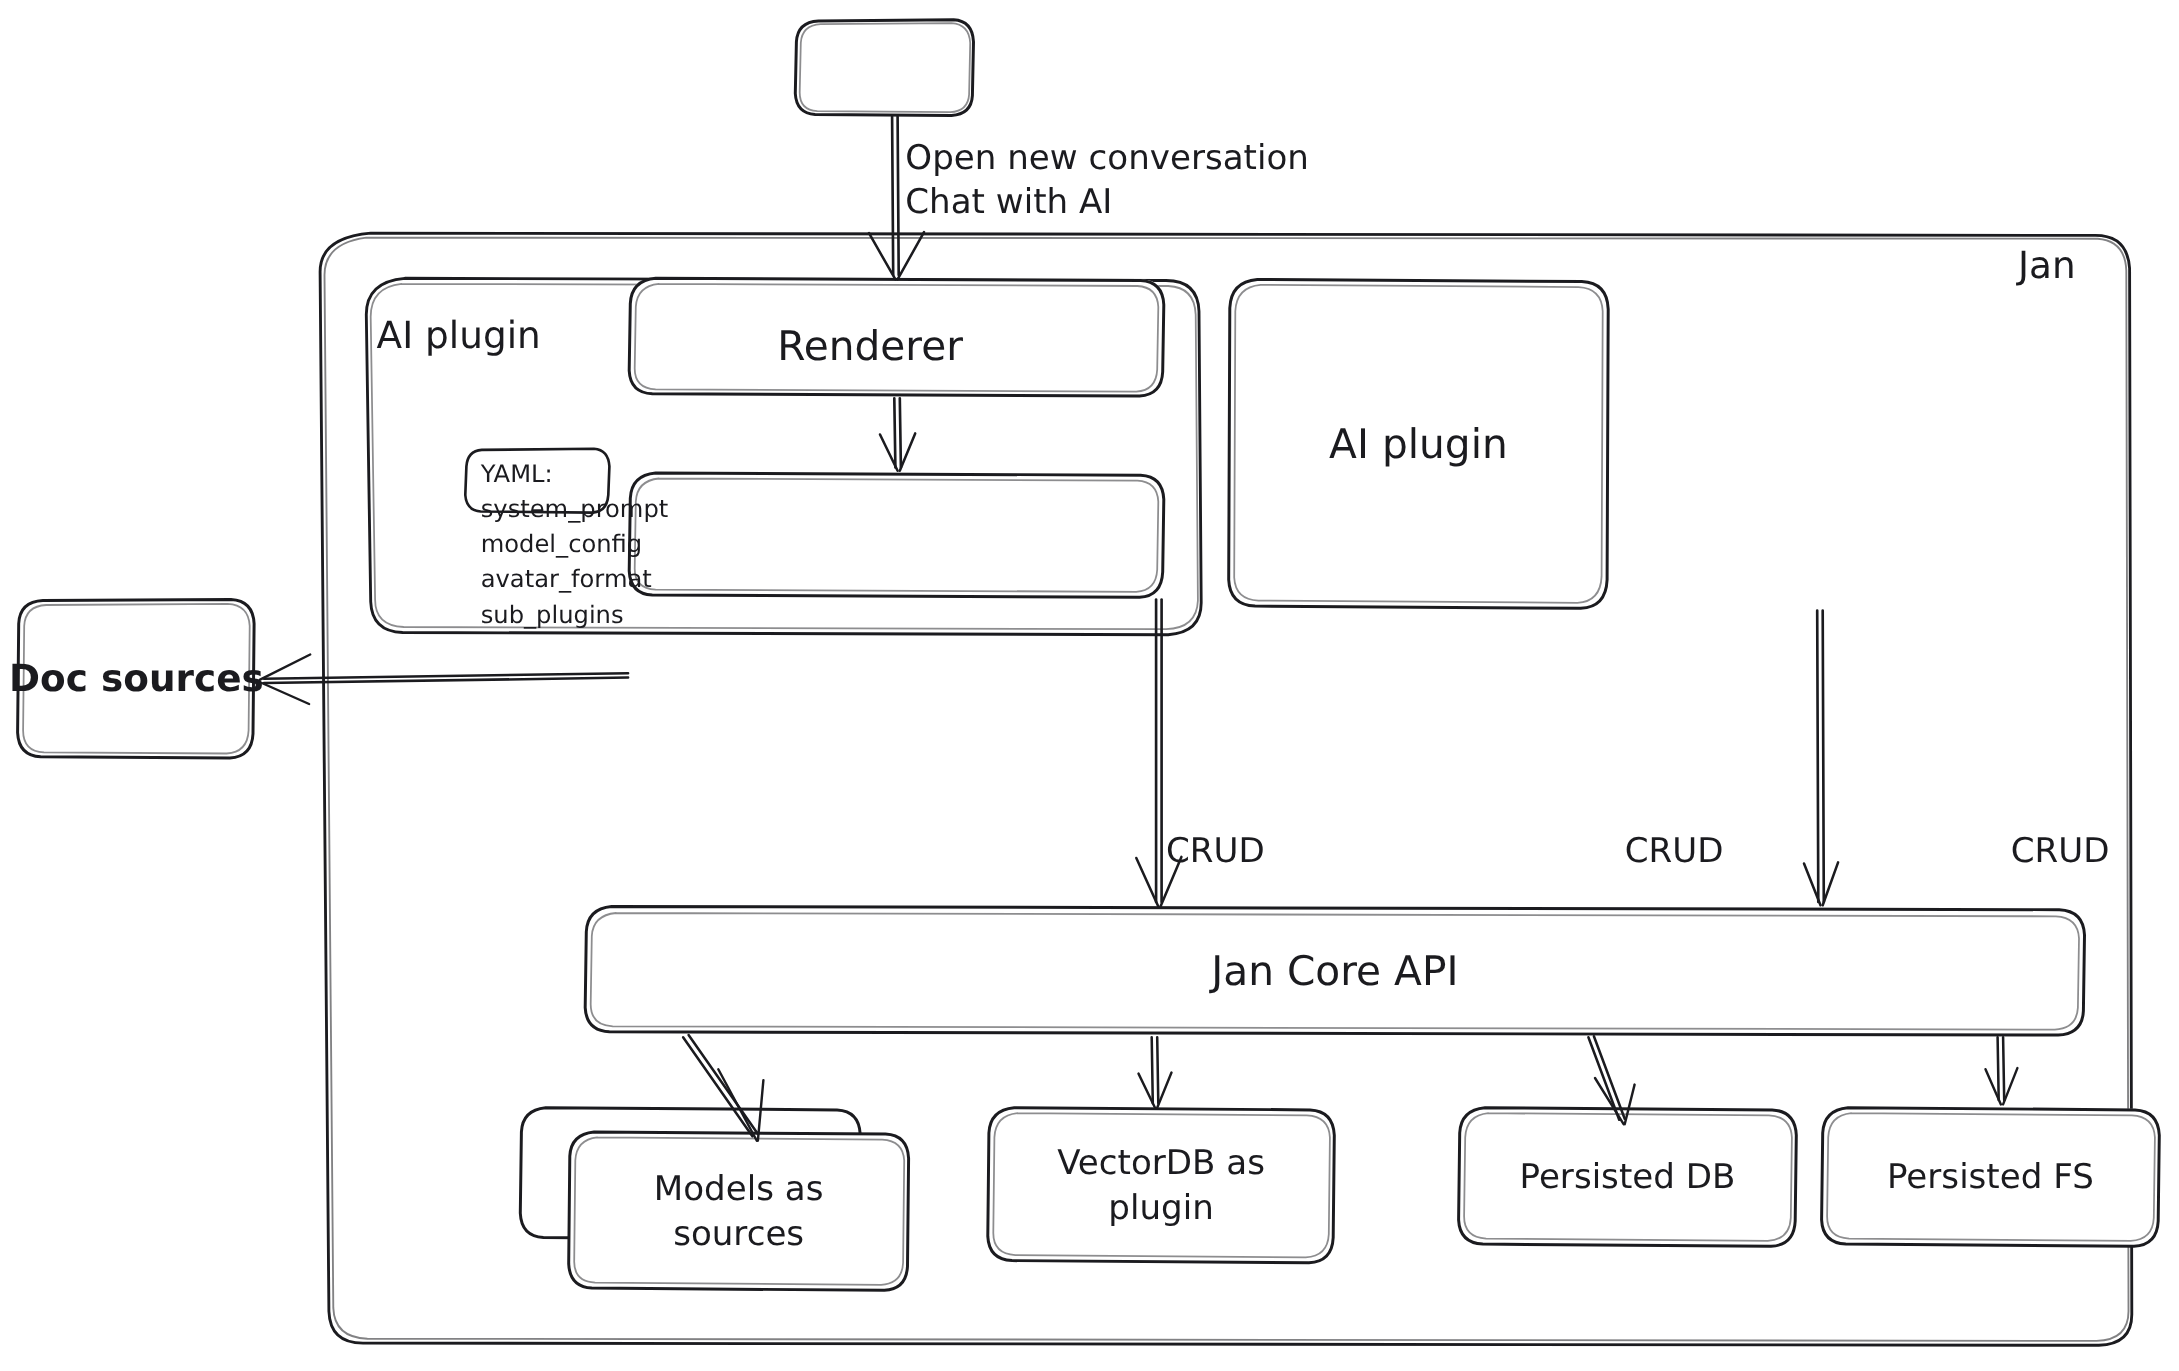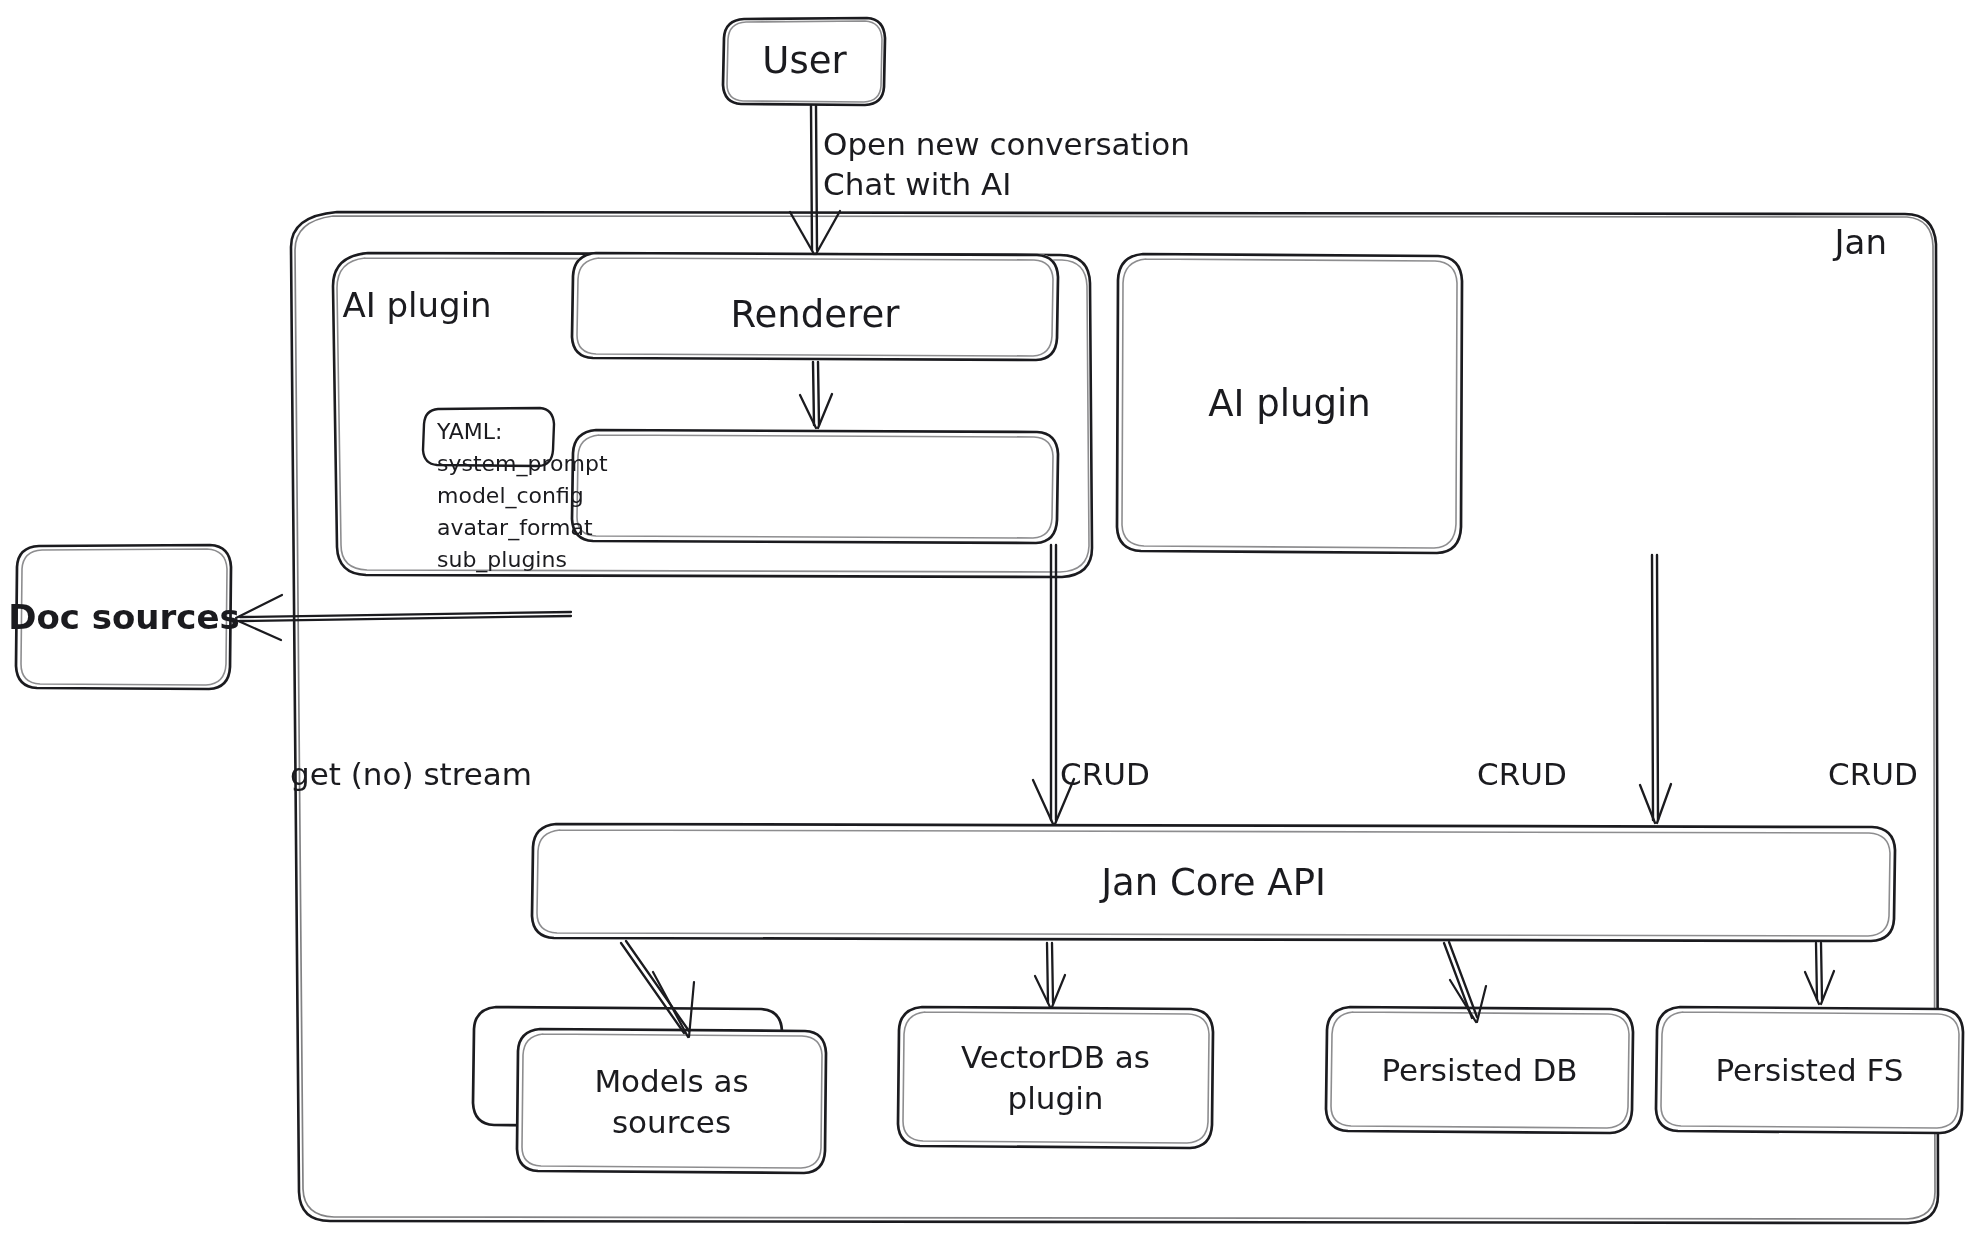--- a/index.html
+++ b/index.html
@@ -222,23 +222,22 @@
       <path class="stroke" stroke-width="2.3" d="M1821 943 L1822 1000"></path>
       <path class="stroke" stroke-width="2.2" d="M1805 972 L1819 1004"></path>
       <path class="stroke" stroke-width="2.2" d="M1834 971 L1821 1004"></path>
     </g>
   </svg>
 
   <div class="group-title" style="left:1887px; top:222px; transform:translateX(-100%);">Jan</div>
 
   <div class="group-title" style="left:417px; top:305px; transform:translate(-50%,-50%);">AI plugin</div>
 
-  <div class="node-label lbl-xl ctr" style="left:724px; top:18px; width:161px; height:87px;">User</div>
-
-  <div class="node-label lbl-xl ctr" style="left:572px; top:254px; width:486px; height:122px;text-align:right;">Renderer</div>
+
+  <div class="node-label lbl-xl ctr" style="left:548px; top:254px; width:486px; height:122px;text-align:right;">Renderer</div>
 
 
   <div class="node-label lbl-xl ctr" style="left:1117px; top:255px; width:345px; height:298px;">AI plugin</div>
 
   <div class="node-label lbl-lg ctr" style="left:17px; top:545px; width:214px; height:144px;font-weight:bold;">Doc sources</div>
 
   <div class="node-label lbl-xl ctr" style="left:532px; top:825px; width:1363px; height:116px;">Jan Core API</div>
 
   <div class="node-label lbl-md ctr" style="left:517px; top:1030px; width:309px; height:143px;">Models as
 sources</div>
@@ -252,21 +251,20 @@
 
   <div class="yaml-text" style="left:437px; top:416px;">YAML:</div>
   <div class="yaml-text" style="left:437px; top:448px;">system_prompt</div>
   <div class="yaml-text" style="left:437px; top:480px;">model_config</div>
   <div class="yaml-text" style="left:437px; top:512px;">avatar_format</div>
   <div class="yaml-text" style="left:437px; top:544px;">sub_plugins</div>
 
   <div class="edge-label" style="left:823px; top:124px;">Open new conversation</div>
   <div class="edge-label" style="left:823px; top:164px;">Chat with AI</div>
 
-  <div class="edge-label" style="left:290px; top:754px;">get (no) stream</div>
 
   <div class="edge-label" style="left:1060px; top:754px;">CRUD</div>
 
   <div class="edge-label" style="left:1477px; top:754px;">CRUD</div>
 
   <div class="edge-label" style="left:1828px; top:754px;">CRUD</div>
 
 </div>
 
 </body></html>

